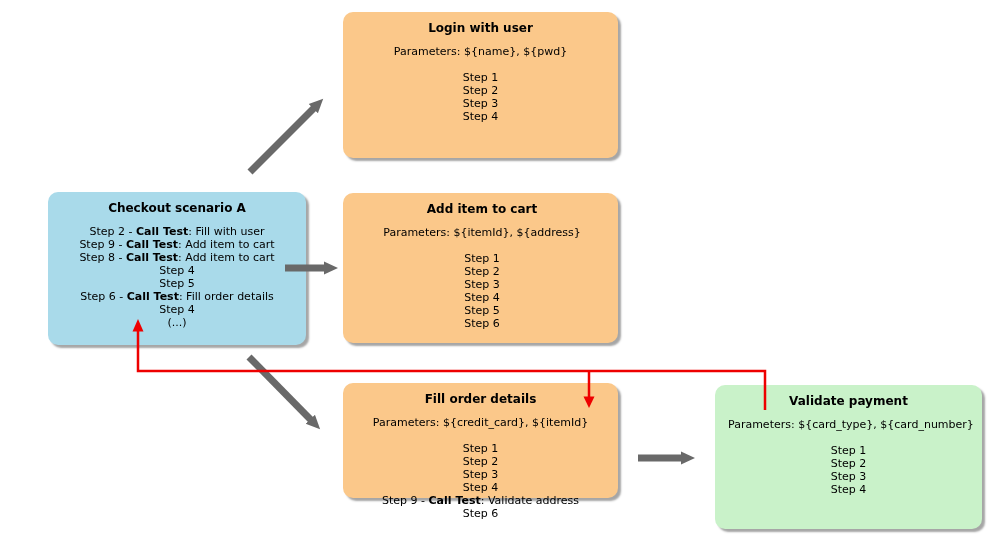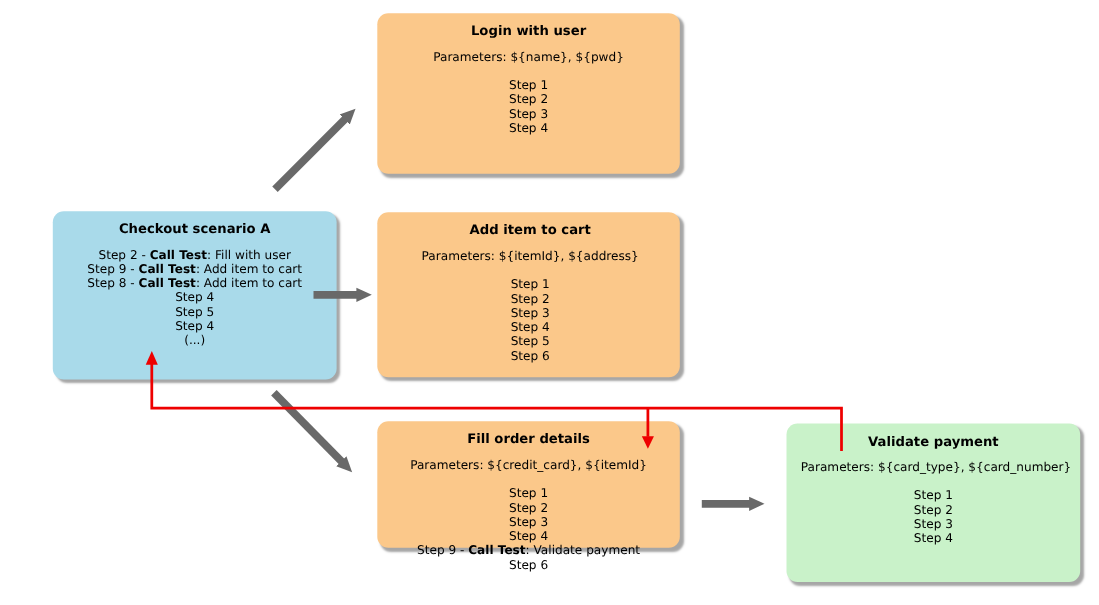--- a/index.html
+++ b/index.html
@@ -33,20 +33,21 @@
 
 <div class="canvas">
 
   <div class="box box-blue" id="checkout-box">
     <div class="box-title">Checkout scenario A</div>
     <div class="line"><span>Step 2 - </span><b>Call Test</b><span>: Fill with user</span></div>
     <div class="line"><span>Step 9 - </span><b>Call Test</b><span>: Add item to cart</span></div>
     <div class="line"><span>Step 8 - </span><b>Call Test</b><span>: Add item to cart</span></div>
     <div class="line"><span>Step 4</span><b></b><span></span></div>
     <div class="line"><span>Step 5</span><b></b><span></span></div>
+    <div class="line"><span>Step 6 - </span><b>Call Test</b><span>: Fill order details</span></div>
     <div class="line"><span>Step 4</span><b></b><span></span></div>
     <div class="line"><span>(...)</span><b></b><span></span></div>
   </div>
 
   <div class="box box-orange" id="login-box">
     <div class="box-title">Login with user</div>
     <div class="line param">Parameters: ${name}, ${pwd}</div>
     <div class="line">Step 1</div>
     <div class="line">Step 2</div>
     <div class="line">Step 3</div>
@@ -64,21 +65,21 @@
     <div class="line">Step 6</div>
   </div>
 
   <div class="box box-orange" id="fill-order-box">
     <div class="box-title">Fill order details</div>
     <div class="line param">Parameters: ${credit_card}, ${itemId}</div>
     <div class="line"><span>Step 1</span><b></b><span></span></div>
     <div class="line"><span>Step 2</span><b></b><span></span></div>
     <div class="line"><span>Step 3</span><b></b><span></span></div>
     <div class="line"><span>Step 4</span><b></b><span></span></div>
-    <div class="line"><span>Step 9 - </span><b>Call Test</b><span>: Validate payment</span></div>
+    <div class="line"><span>Step 9 - </span><b>Call Test</b><span>: Validate address</span></div>
     <div class="line"><span>Step 6</span><b></b><span></span></div>
   </div>
 
   <div class="box box-green" id="validate-box">
     <div class="box-title">Validate payment</div>
     <div class="line param">Parameters: ${card_type}, ${card_number}</div>
     <div class="line">Step 1</div>
     <div class="line">Step 2</div>
     <div class="line">Step 3</div>
     <div class="line">Step 4</div>

